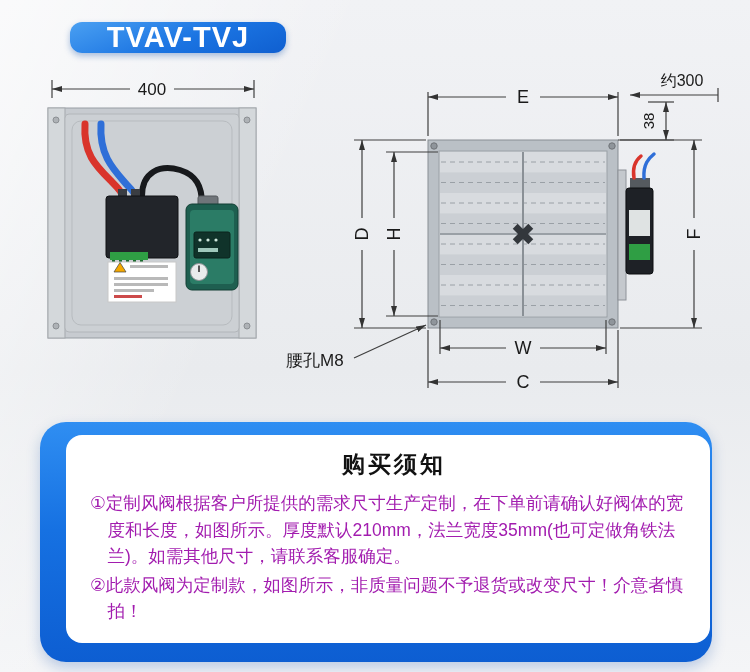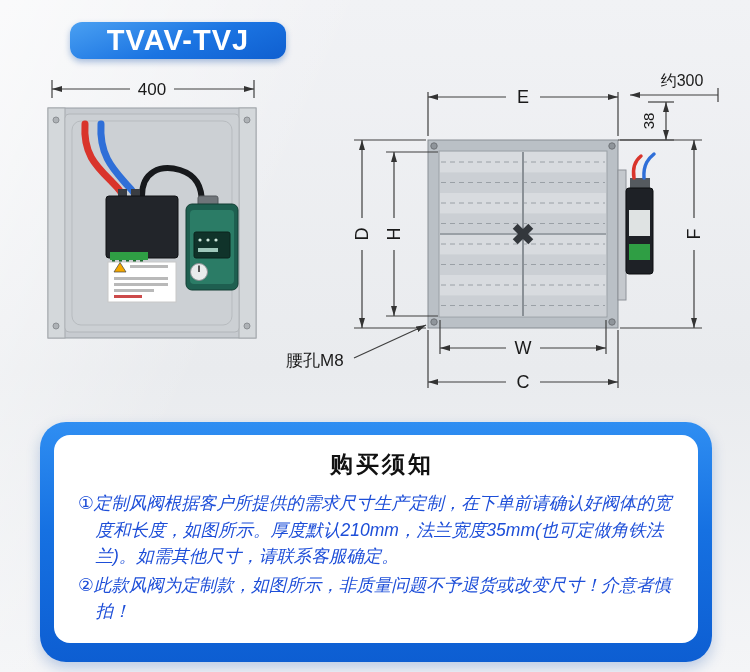--- a/index.html
+++ b/index.html
@@ -4,46 +4,46 @@
 <style>
   html,body{margin:0;padding:0;}
   body{
     width:750px;height:672px;position:relative;overflow:hidden;
     font-family:"Liberation Sans","DejaVu Sans",sans-serif;
     background:
       linear-gradient(115deg, rgba(255,255,255,.65) 0%, rgba(255,255,255,0) 35%),
       linear-gradient(180deg,#f1f2f5 0%,#e9ebee 55%,#f4f5f7 100%);
   }
   .badge{
-    position:absolute;left:70px;top:22px;width:216px;height:37px;
+    position:absolute;left:70px;top:22px;width:216px;height:31px;
     background:linear-gradient(160deg,#4aa0f2 0%,#1b74e2 55%,#0f5fd0 100%);
     border-radius:12px;
     box-shadow:0 3px 6px rgba(20,80,170,.35);
     display:flex;align-items:center;justify-content:center;
   }
   .badge span{color:#fff;font-size:29px;font-weight:bold;letter-spacing:1px;}
   .drawing{position:absolute;}
   .notice{
     position:absolute;left:40px;top:422px;width:672px;height:240px;
     background:linear-gradient(180deg,#2f8ef2 0%,#1671e2 45%,#0d5ed2 100%);
     border-radius:26px;box-sizing:border-box;
     padding:13px 14px 19px 14px;
     box-shadow:0 6px 14px rgba(20,80,170,.25);
   }
   .notice-inner{
     width:100%;height:100%;background:#ffffff;border-radius:16px;
-    box-sizing:border-box;padding:12px 12px 10px 24px;
+    box-sizing:border-box;padding:12px 12px 10px 24px;margin-left:12px;
   }
   .notice-title{
     text-align:center;font-size:23px;font-weight:bold;color:#111;
     letter-spacing:3px;margin:2px 0 10px 0;
   }
   .notice-item{
-    font-size:17.5px;line-height:1.52;color:#1d4ed8;
-    padding-left:1em;text-indent:-1em;margin:2px 0;font-style:italic;
+    font-size:17.5px;line-height:1.52;color:#a21caf;
+    padding-left:1em;text-indent:-1em;margin:2px 0;
   }
   svg text{font-family:"Liberation Sans","DejaVu Sans",sans-serif;fill:#1a1a1a;}
 </style>
 </head>
 <body>
 
 <div class="badge">
   <span>TVAV-TVJ</span>
 </div>
 

